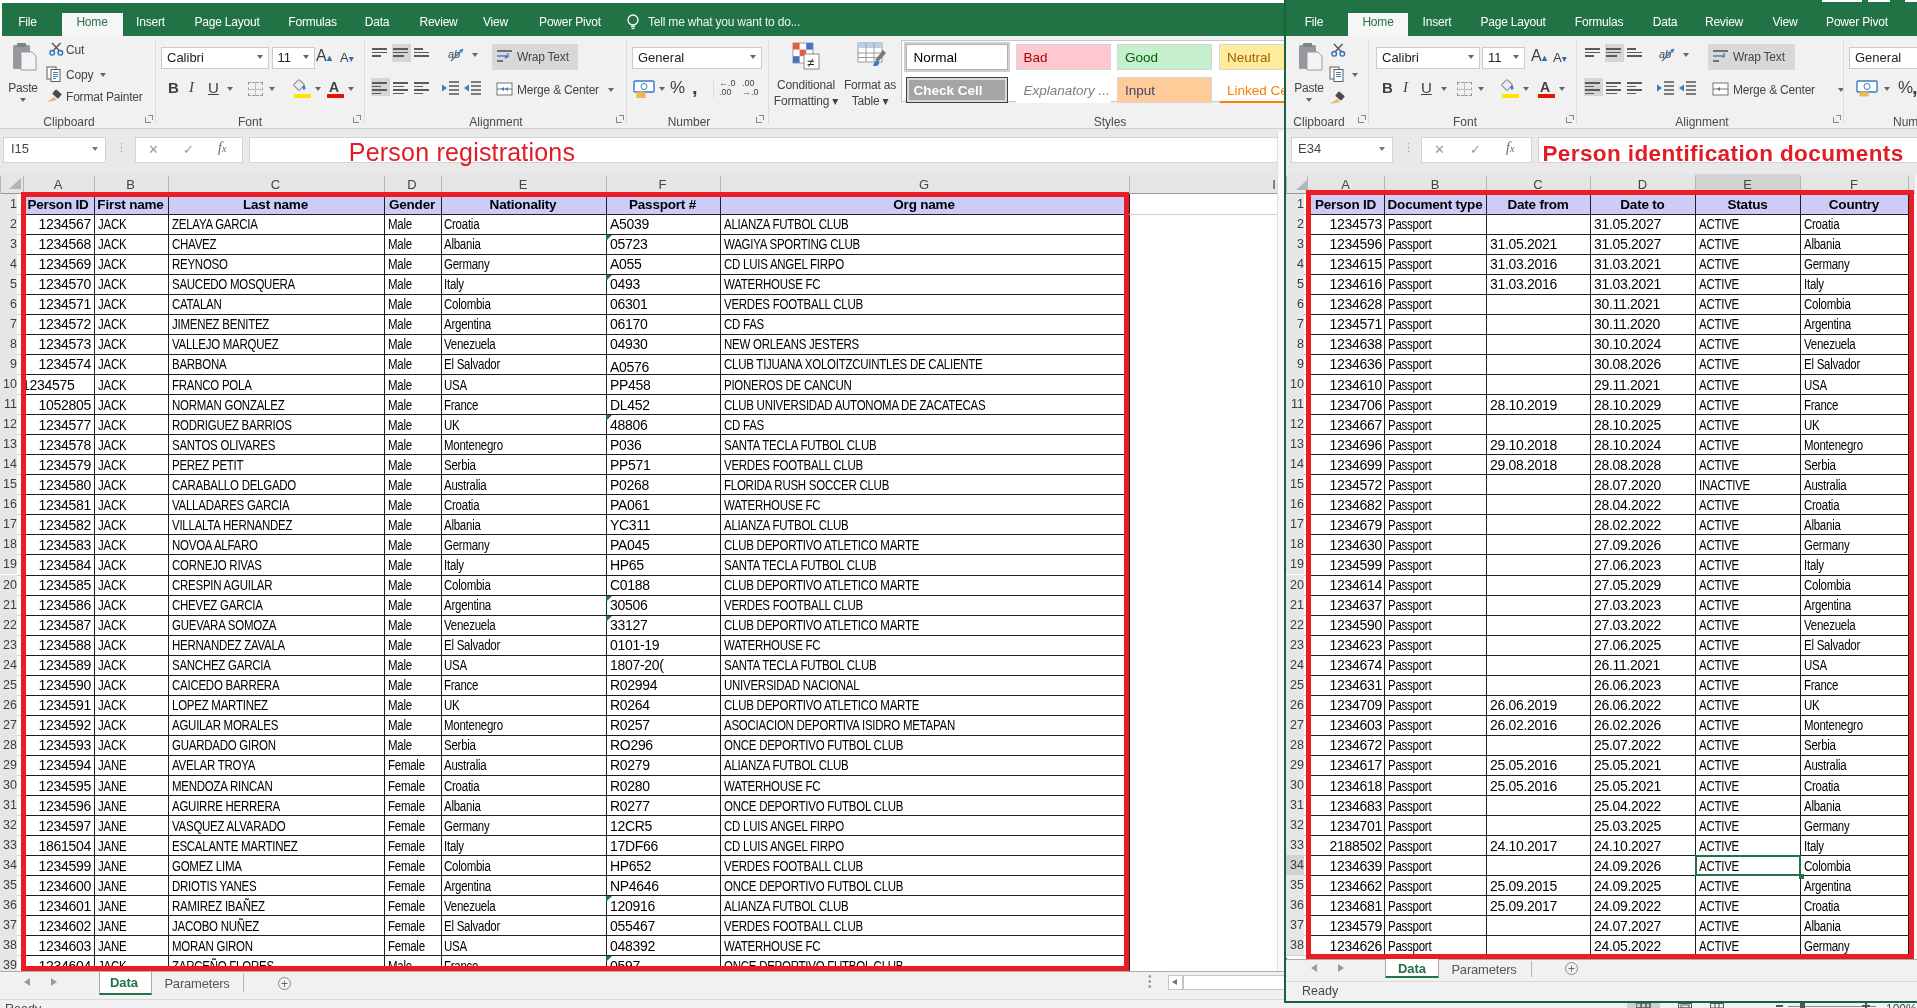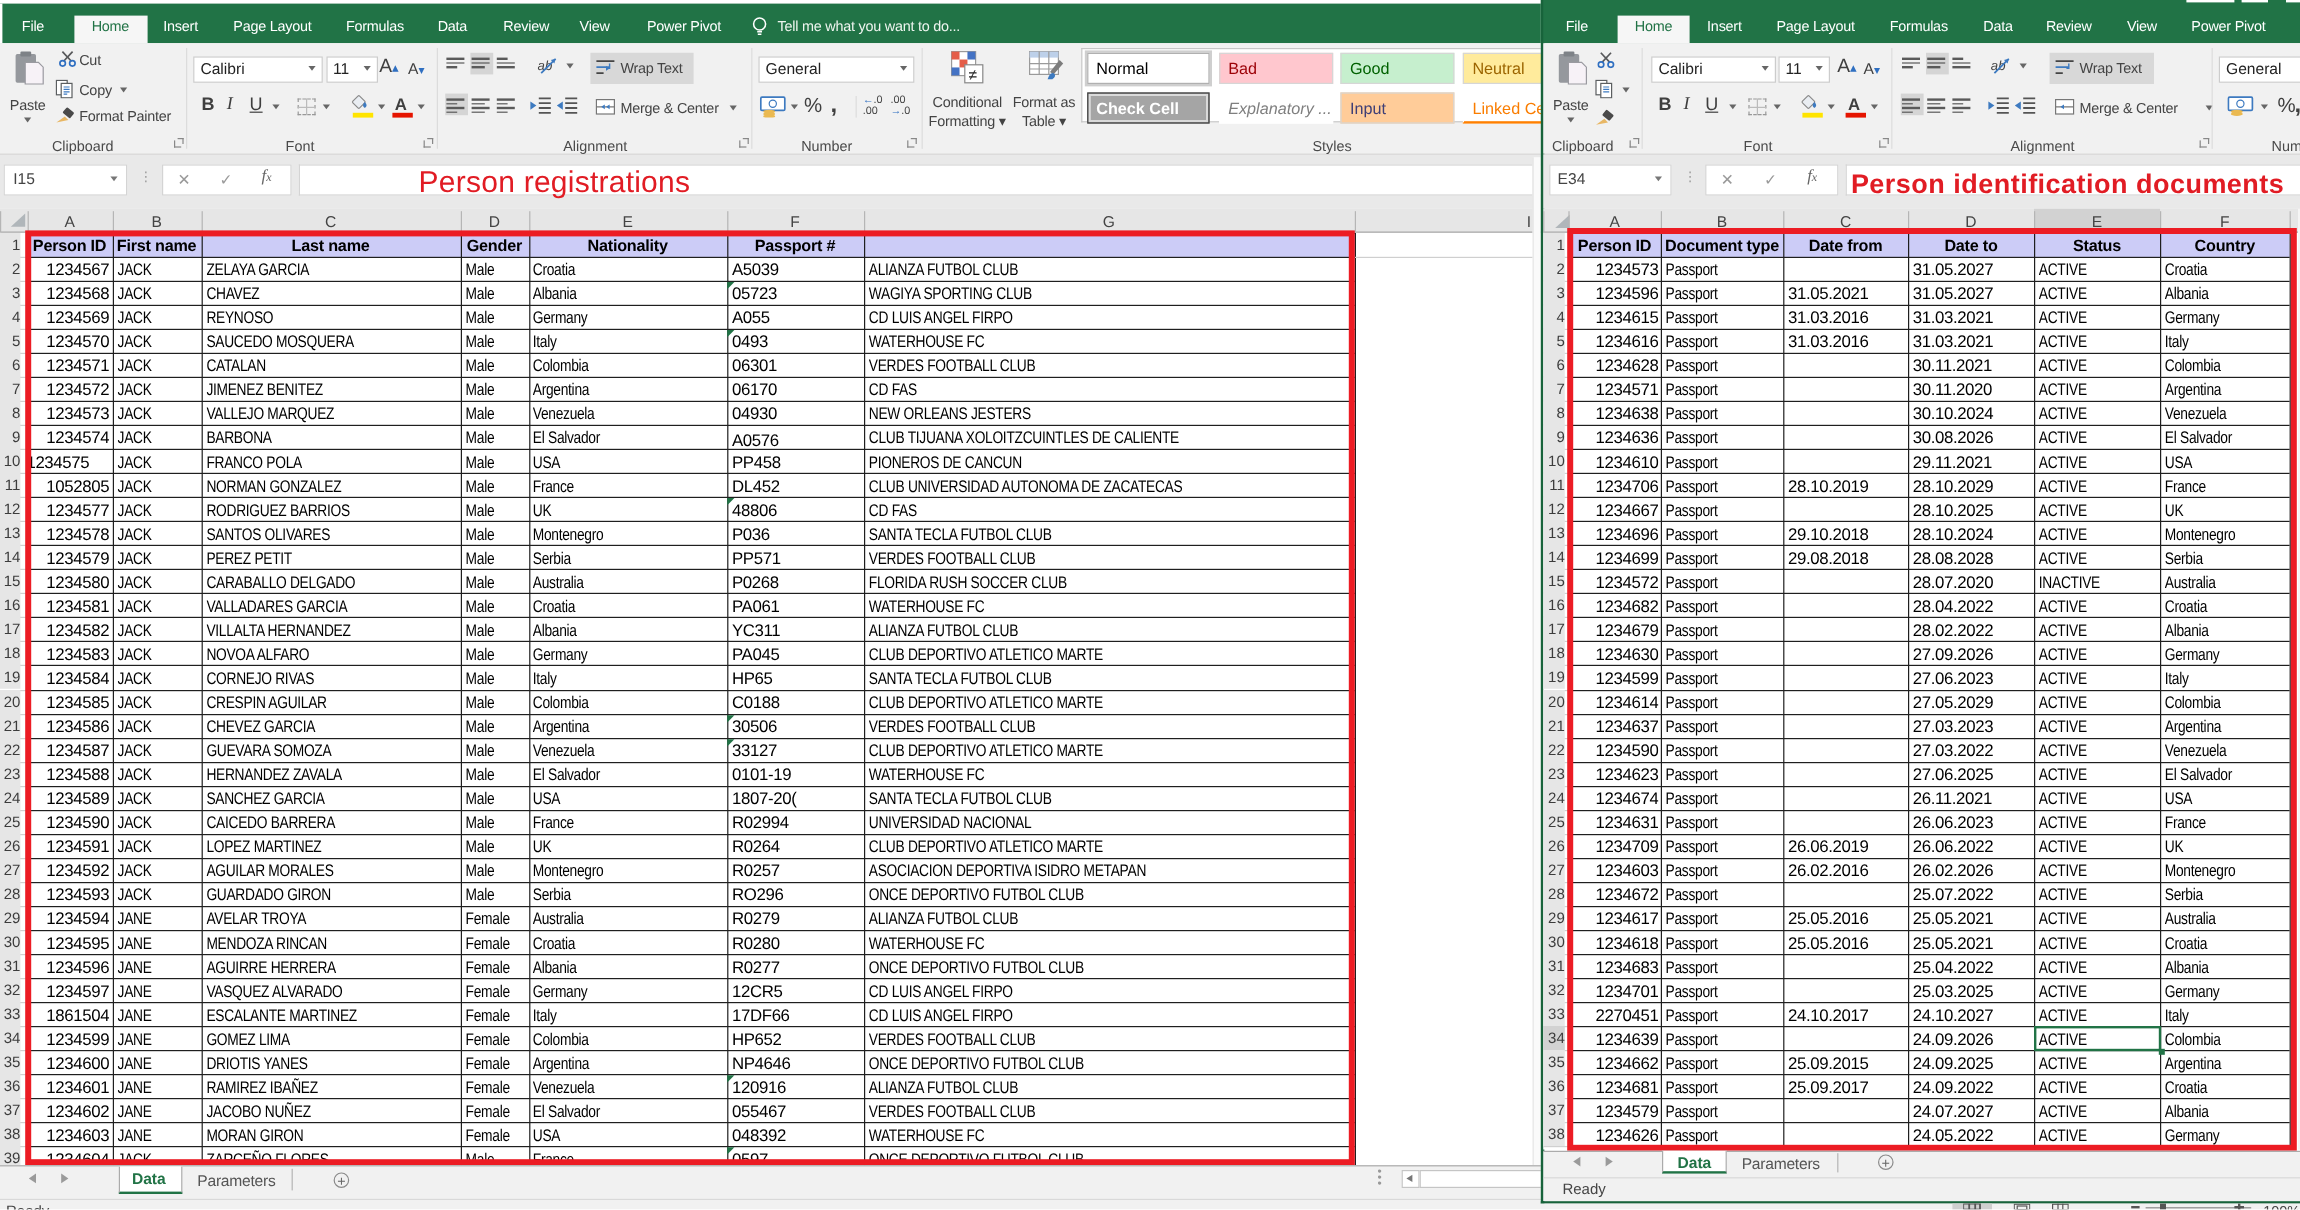--- a/index.html
+++ b/index.html
@@ -336,20 +336,21 @@
 <div class="rowhdr" style="left:0;top:761.9px;width:17px;height:20.05px;line-height:20.05px;background:#e6e6e6;padding-right:0">39</div>
 
 <div class="a" style="left:22px;top:0;width:1px;height:777px;background:#9a9a9a"></div>
 <div class="a" style="left:22.5px;top:0.5px;width:1106px;height:21.1px;background:#ccccf7"></div>
 <div class="cell hcell" style="left:22.5px;top:1.5px;width:71.0px;font-size:13.5px;letter-spacing:-0.2px">Person ID</div>
 <div class="cell hcell" style="left:93.5px;top:1.5px;width:74.0px;font-size:13.5px;letter-spacing:-0.2px">First name</div>
 <div class="cell hcell" style="left:167.5px;top:1.5px;width:216.0px;font-size:13.5px;letter-spacing:-0.2px">Last name</div>
 <div class="cell hcell" style="left:383.5px;top:1.5px;width:57.0px;font-size:13.5px;letter-spacing:-0.2px">Gender</div>
 <div class="cell hcell" style="left:440.5px;top:1.5px;width:165.0px;font-size:13.5px;letter-spacing:-0.2px">Nationality</div>
 <div class="cell hcell" style="left:605.5px;top:1.5px;width:114.0px;font-size:13.5px;letter-spacing:-0.2px">Passport #</div>
+<div class="cell hcell" style="left:719.5px;top:1.5px;width:409.0px;font-size:13.5px;letter-spacing:-0.2px">Org name</div>
 <div class="a" style="left:22.5px;top:0;width:1px;height:782.0px;background:#1f1f1f"></div>
 <div class="a" style="left:93.5px;top:0;width:1px;height:782.0px;background:#1f1f1f"></div>
 <div class="a" style="left:167.5px;top:0;width:1px;height:782.0px;background:#1f1f1f"></div>
 <div class="a" style="left:383.5px;top:0;width:1px;height:782.0px;background:#1f1f1f"></div>
 <div class="a" style="left:440.5px;top:0;width:1px;height:782.0px;background:#1f1f1f"></div>
 <div class="a" style="left:605.5px;top:0;width:1px;height:782.0px;background:#1f1f1f"></div>
 <div class="a" style="left:719.5px;top:0;width:1px;height:782.0px;background:#1f1f1f"></div>
 <div class="a" style="left:1128.5px;top:0;width:1px;height:782.0px;background:#1f1f1f"></div>
 <div class="a" style="left:22.5px;top:0.0px;width:1106px;height:1px;background:#1f1f1f"></div>
 <div class="a" style="left:22.5px;top:20.1px;width:1106px;height:1px;background:#1f1f1f"></div>
@@ -1149,21 +1150,21 @@
 <div class="cell" style="left:21px;top:603.0px;width:75px;text-align:right">1234683</div>
 <div class="cell sx" style="left:102px;top:603.0px;width:97px">Passport</div>
 <div class="cell" style="left:308px;top:603.0px;width:100px">25.04.2022</div>
 <div class="cell sx" style="left:413px;top:603.0px;width:100px">ACTIVE</div>
 <div class="cell sx" style="left:518px;top:603.0px;width:103px">Albania</div>
 <div class="cell" style="left:21px;top:623.1px;width:75px;text-align:right">1234701</div>
 <div class="cell sx" style="left:102px;top:623.1px;width:97px">Passport</div>
 <div class="cell" style="left:308px;top:623.1px;width:100px">25.03.2025</div>
 <div class="cell sx" style="left:413px;top:623.1px;width:100px">ACTIVE</div>
 <div class="cell sx" style="left:518px;top:623.1px;width:103px">Germany</div>
-<div class="cell" style="left:21px;top:643.1px;width:75px;text-align:right">2270451</div>
+<div class="cell" style="left:21px;top:643.1px;width:75px;text-align:right">2188502</div>
 <div class="cell sx" style="left:102px;top:643.1px;width:97px">Passport</div>
 <div class="cell" style="left:204px;top:643.1px;width:99px">24.10.2017</div>
 <div class="cell" style="left:308px;top:643.1px;width:100px">24.10.2027</div>
 <div class="cell sx" style="left:413px;top:643.1px;width:100px">ACTIVE</div>
 <div class="cell sx" style="left:518px;top:643.1px;width:103px">Italy</div>
 <div class="cell" style="left:21px;top:663.1px;width:75px;text-align:right">1234639</div>
 <div class="cell sx" style="left:102px;top:663.1px;width:97px">Passport</div>
 <div class="cell" style="left:308px;top:663.1px;width:100px">24.09.2026</div>
 <div class="cell sx" style="left:413px;top:663.1px;width:100px">ACTIVE</div>
 <div class="cell sx" style="left:518px;top:663.1px;width:103px">Colombia</div>

